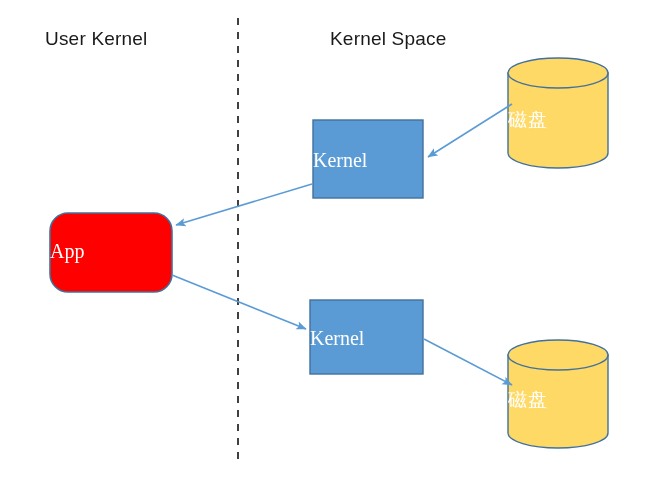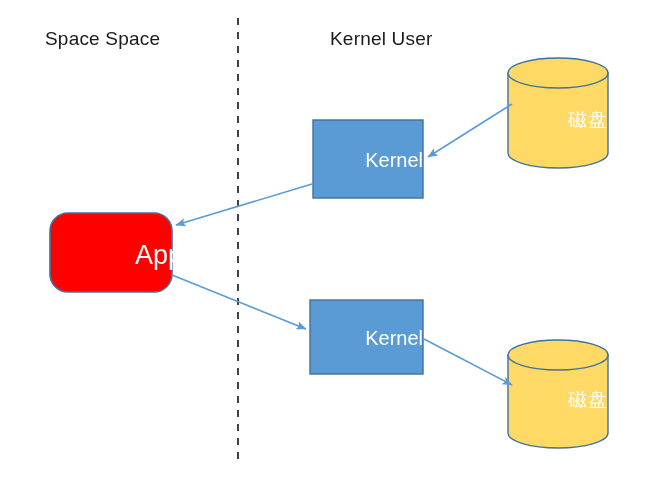--- a/index.html
+++ b/index.html
@@ -31,26 +31,27 @@
     letter-spacing: 0.2px;
     white-space: nowrap;
   }
   #label-user-space { left: 45px; top: 28px; }
   #label-kernel-space { left: 330px; top: 28px; }
 
   .node-text {
     position: absolute;
     color: #ffffff;
     white-space: nowrap;
-    text-align: right;
+    text-align: left;
     pointer-events: none;
+    font-family: Liberation Serif, serif;
   }
   .app-text {
-    font-size: 27px;
-    left: 61px; top: 240px; width: 122px;
+    font-size: 20px;
+    left: 50px; top: 240px; width: 122px;
   }
   .kernel-text {
     font-size: 20px;
   }
   #kernel-top-text  { left: 313px; top: 149px; width: 110px; }
   #kernel-bottom-text { left: 310px; top: 327px; width: 113px; }
   .disk-text {
     font-size: 19px;
     letter-spacing: 1px;
   }
@@ -89,23 +90,23 @@
 
     <line x1="512" y1="104" x2="428" y2="157" stroke="#5b9bd5" stroke-width="1.6" marker-end="url(#arrowhead)"></line>
 
     <line x1="312" y1="184" x2="176" y2="225" stroke="#5b9bd5" stroke-width="1.6" marker-end="url(#arrowhead)"></line>
 
     <line x1="172" y1="275" x2="306" y2="329" stroke="#5b9bd5" stroke-width="1.6" marker-end="url(#arrowhead)"></line>
 
     <line x1="424" y1="339" x2="512" y2="385" stroke="#5b9bd5" stroke-width="1.6" marker-end="url(#arrowhead)"></line>
   </svg>
 
-  <div class="zone-label" id="label-user-space">Space Space</div>
+  <div class="zone-label" id="label-user-space">User Kernel</div>
 
-  <div class="zone-label" id="label-kernel-space">Kernel User</div>
+  <div class="zone-label" id="label-kernel-space">Kernel Space</div>
 
   <div class="node-text app-text">App</div>
 
   <div class="node-text kernel-text" id="kernel-top-text">Kernel</div>
 
   <div class="node-text kernel-text" id="kernel-bottom-text">Kernel</div>
 
   <div class="node-text disk-text" id="disk-top-text">磁盘</div>
 
   <div class="node-text disk-text" id="disk-bottom-text">磁盘</div>

